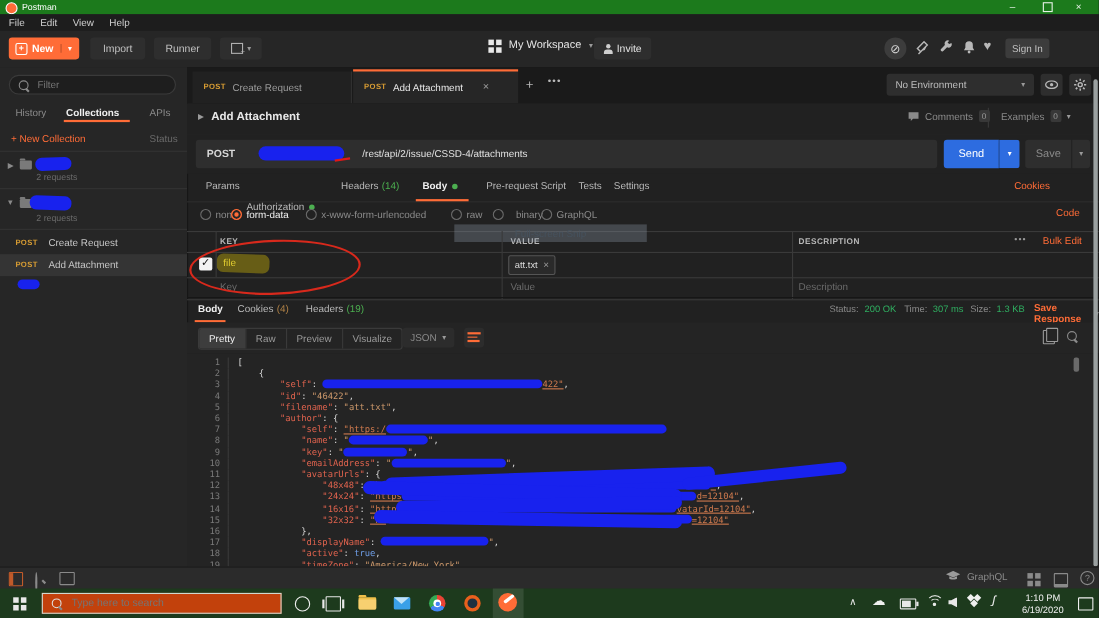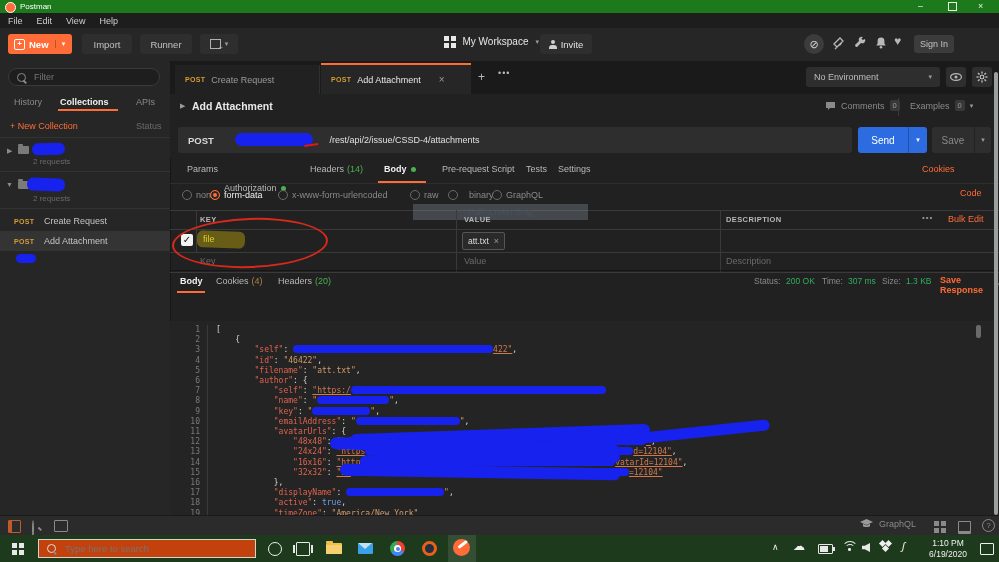--- a/index.html
+++ b/index.html
@@ -321,35 +321,56 @@
 
   <div class="abs" style="left:170px;top:270px;width:829px;height:23px;border-top:1px solid #161616;font-size:9px;">
     <span class="abs" style="left:10px;top:5px;color:#f0f0f0;font-weight:bold;">Body</span>
     <span class="abs" style="left:7px;top:20px;width:28px;height:2px;background:#ff6c37;"></span>
     <span class="abs row" style="left:46px;top:5px;gap:3px;">
         <span class="vtab">Cookies</span>
         <span style="color:#b08146;">(4)</span>
       </span>
     <span class="abs row" style="left:108px;top:5px;gap:3px;">
         <span class="vtab">Headers</span>
-        <span style="color:#4caf50;">(20)</span>
+        <span style="color:#4caf50;">(19)</span>
       </span>
     <span class="abs vtab" style="left:182px;top:5px;margin-top:48px;">Test Results</span>
     <span class="abs muted" style="left:584px;top:5px;font-size:8.5px;">Status:</span>
     <span class="abs green" style="left:616px;top:5px;font-size:8.5px;">200 OK</span>
     <span class="abs muted" style="left:652px;top:5px;font-size:8.5px;">Time:</span>
     <span class="abs green" style="left:678px;top:5px;font-size:8.5px;">307 ms</span>
     <span class="abs muted" style="left:712px;top:5px;font-size:8.5px;">Size:</span>
     <span class="abs green" style="left:736px;top:5px;font-size:8.5px;">1.3 KB</span>
     <span class="abs row" style="left:770px;top:4px;gap:4px;">
       <span class="orange" style="font-weight:bold;">Save Response</span>
       <span class="caret orange">▾</span>
     </span>
   </div>
 
+  <div class="abs" style="left:170px;top:293px;width:829px;height:28px;background:#242424;border-bottom:1px solid #1a1a1a;">
+    <div class="abs row" style="left:10px;top:5px;height:18px;border:1px solid #3a3a3a;border-radius:3px;overflow:hidden;font-size:9px;">
+      <span style="padding:0 9px;line-height:18px;background:#3d3d3d;color:#f0f0f0;">Pretty</span>
+      <span style="padding:0 9px;line-height:18px;color:#9a9a9a;border-left:1px solid #3a3a3a;">Raw</span>
+      <span style="padding:0 9px;line-height:18px;color:#9a9a9a;border-left:1px solid #3a3a3a;">Preview</span>
+      <span style="padding:0 9px;line-height:18px;color:#9a9a9a;border-left:1px solid #3a3a3a;">Visualize</span>
+    </div>
+    <div class="abs row" style="left:196px;top:5px;height:18px;gap:5px;padding:0 7px;background:#2c2c2c;border-radius:3px;">
+      <span style="font-size:9px;color:#8a8a8a;">JSON</span>
+      <span class="caret">▾</span>
+    </div>
+    <div class="abs" style="left:252px;top:5px;width:18px;height:18px;background:#2c2c2c;border-radius:3px;padding:4px 3px;box-sizing:border-box;">
+      <i style="display:block;height:1.5px;background:#ff6c37;margin-bottom:2px;"></i>
+      <i style="display:block;height:1.5px;background:#ff6c37;margin-bottom:2px;width:9px;"></i>
+      <i style="display:block;height:1.5px;background:#ff6c37;width:11px;"></i>
+    </div>
+    <div class="abs" style="left:778px;top:7px;width:9px;height:11px;border:1.2px solid #9a9a9a;border-radius:1px;">
+        <i style="position:absolute;left:2px;top:-3px;width:9px;height:11px;border:1.2px solid #9a9a9a;border-radius:1px;background:#242424;"></i>
+      </div>
+    <div class="abs mag" style="left:800px;top:8px;"></div>
+  </div>
 
   <div class="abs" style="left:170px;top:321px;width:825px;height:194px;background:#242424;overflow:hidden;">
     <div id="code-lines" class="code abs" style="left:8px;top:4px;"><div class="cl"><span class="lnum">1</span><span class="tk-pn">[</span></div><div class="cl"><span class="lnum">2</span><span class="tk-pn">    {</span></div><div class="cl"><span class="lnum">3</span><span class="tk-pn">        </span><span class="tk-ky">"self"</span><span class="tk-pn">: </span><span class="tk-rd" style="width: 200px;"></span><span class="tk-ln">422"</span><span class="tk-pn">,</span></div><div class="cl"><span class="lnum">4</span><span class="tk-pn">        </span><span class="tk-ky">"id"</span><span class="tk-pn">: </span><span class="tk-st">"46422"</span><span class="tk-pn">,</span></div><div class="cl"><span class="lnum">5</span><span class="tk-pn">        </span><span class="tk-ky">"filename"</span><span class="tk-pn">: </span><span class="tk-st">"att.txt"</span><span class="tk-pn">,</span></div><div class="cl"><span class="lnum">6</span><span class="tk-pn">        </span><span class="tk-ky">"author"</span><span class="tk-pn">: {</span></div><div class="cl"><span class="lnum">7</span><span class="tk-pn">            </span><span class="tk-ky">"self"</span><span class="tk-pn">: </span><span class="tk-ln">"https:/</span><span class="tk-rd" style="width: 255px;"></span></div><div class="cl"><span class="lnum">8</span><span class="tk-pn">            </span><span class="tk-ky">"name"</span><span class="tk-pn">: </span><span class="tk-st">"</span><span class="tk-rd" style="width: 72px;"></span><span class="tk-st">"</span><span class="tk-pn">,</span></div><div class="cl"><span class="lnum">9</span><span class="tk-pn">            </span><span class="tk-ky">"key"</span><span class="tk-pn">: </span><span class="tk-st">"</span><span class="tk-rd" style="width: 58px;"></span><span class="tk-st">"</span><span class="tk-pn">,</span></div><div class="cl"><span class="lnum">10</span><span class="tk-pn">            </span><span class="tk-ky">"emailAddress"</span><span class="tk-pn">: </span><span class="tk-st">"</span><span class="tk-rd" style="width: 104px;"></span><span class="tk-st">"</span><span class="tk-pn">,</span></div><div class="cl"><span class="lnum">11</span><span class="tk-pn">            </span><span class="tk-ky">"avatarUrls"</span><span class="tk-pn">: {</span></div><div class="cl"><span class="lnum">12</span><span class="tk-pn">                </span><span class="tk-ky">"48x48"</span><span class="tk-pn">: </span><span class="tk-ln">"h</span><span class="tk-rd" style="width: 300px;"></span><span class="tk-ln">"</span><span class="tk-pn">,</span></div><div class="cl"><span class="lnum">13</span><span class="tk-pn">                </span><span class="tk-ky">"24x24"</span><span class="tk-pn">: </span><span class="tk-ln">"https</span><span class="tk-rd" style="width: 268px;"></span><span class="tk-ln">d=12104"</span><span class="tk-pn">,</span></div><div class="cl"><span class="lnum">14</span><span class="tk-pn">                </span><span class="tk-ky">"16x16"</span><span class="tk-pn">: </span><span class="tk-ln">"https:</span><span class="tk-rd" style="width: 245px;"></span><span class="tk-ln">vatarId=12104"</span><span class="tk-pn">,</span></div><div class="cl"><span class="lnum">15</span><span class="tk-pn">                </span><span class="tk-ky">"32x32"</span><span class="tk-pn">: </span><span class="tk-ln">"ht</span><span class="tk-rd" style="width: 278px;"></span><span class="tk-ln">=12104"</span></div><div class="cl"><span class="lnum">16</span><span class="tk-pn">            },</span></div><div class="cl"><span class="lnum">17</span><span class="tk-pn">            </span><span class="tk-ky">"displayName"</span><span class="tk-pn">: </span><span class="tk-rd" style="width: 98px;"></span><span class="tk-st">"</span><span class="tk-pn">,</span></div><div class="cl"><span class="lnum">18</span><span class="tk-pn">            </span><span class="tk-ky">"active"</span><span class="tk-pn">: </span><span class="tk-bl">true</span><span class="tk-pn">,</span></div><div class="cl"><span class="lnum">19</span><span class="tk-pn">            </span><span class="tk-ky">"timeZone"</span><span class="tk-pn">: </span><span class="tk-st">"America/New_York"</span></div></div>
     <span class="abs" style="left:806px;top:4px;width:5px;height:13px;background:#6a6a6a;border-radius:2px;"></span>
   </div>
 
   <div class="blob" style="left:350px;top:429px;width:300px;height:13px;transform:rotate(-2deg);"></div>
   <div class="blob" style="left:330px;top:441px;width:290px;height:12px;transform:rotate(1.5deg);"></div>
   <div class="blob" style="left:360px;top:453px;width:260px;height:12px;transform:rotate(-1deg);"></div>
   <div class="blob" style="left:340px;top:466px;width:280px;height:12px;transform:rotate(1deg);"></div>

